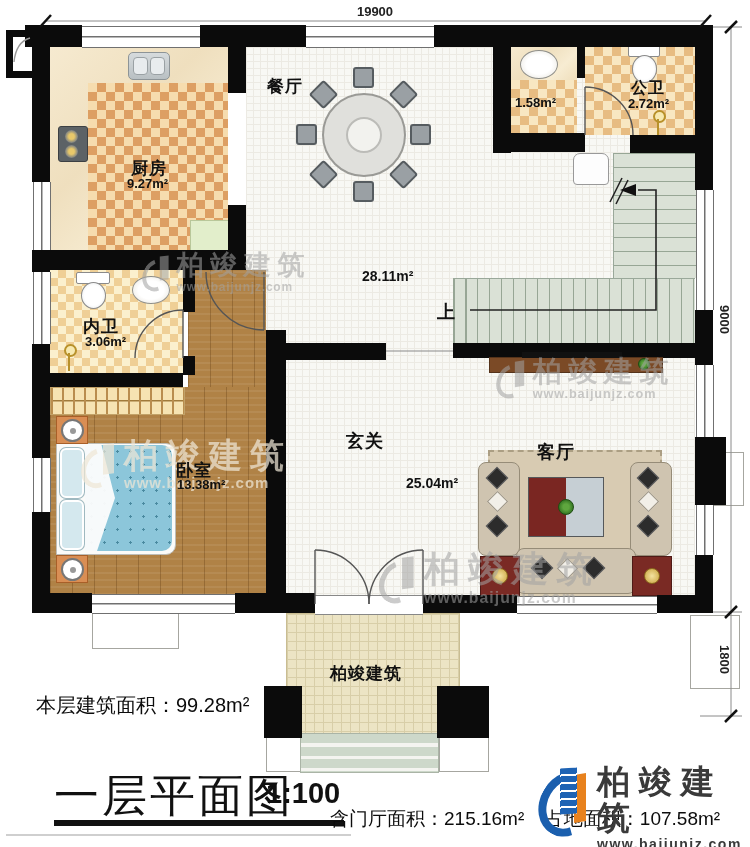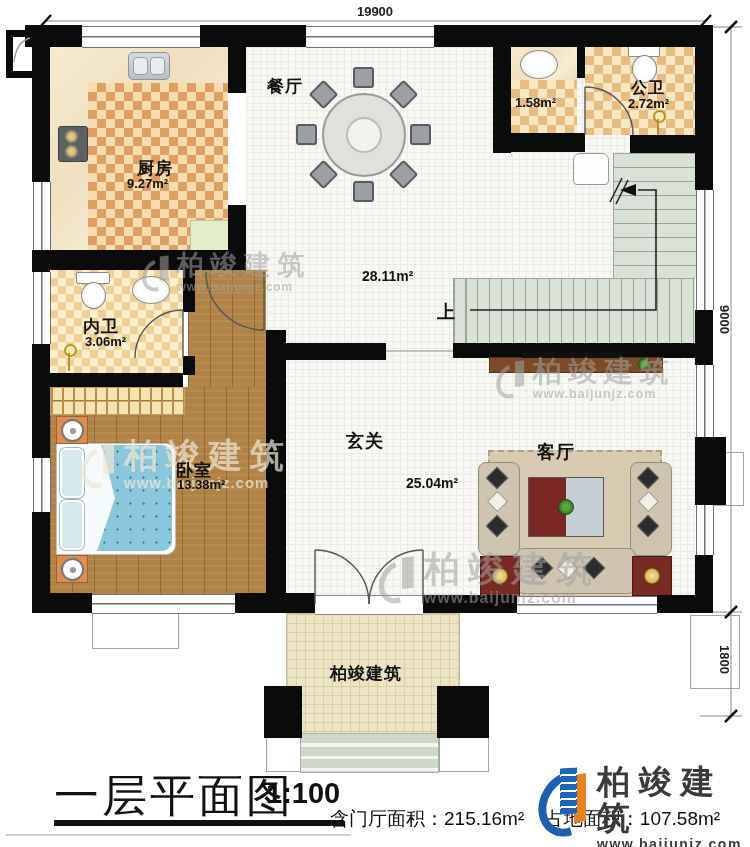--- a/index.html
+++ b/index.html
@@ -287,21 +287,21 @@
       <path d="M616,204 L628,180"></path>
     </g>
     <polygon points="620,190 636,184 636,196" fill="#111"></polygon>
   </svg>
 
   <div class="dimlabel" style="left:338px;top:4px;width:74px;">19900</div>
   <div class="dimlabel" style="left:704px;top:312px;width:40px;transform:rotate(90deg);">9000</div>
   <div class="dimlabel" style="left:704px;top:652px;width:40px;transform:rotate(90deg);">1800</div>
 
   <div class="rlabel" style="left:267px;top:75px;">餐厅</div>
-  <div class="rlabel" style="left:137px;top:157px;">厨房</div>
+  <div class="rlabel" style="left:131px;top:157px;">厨房</div>
   <div class="alabel" style="left:127px;top:176px;">9.27m²</div>
   <div class="alabel" style="left:515px;top:95px;">1.58m²</div>
   <div class="rlabel" style="left:631px;top:78px;font-size:16px;">公卫</div>
   <div class="alabel" style="left:628px;top:96px;">2.72m²</div>
   <div class="alabel" style="left:362px;top:268px;font-size:14px;">28.11m²</div>
   <div class="rlabel" style="left:437px;top:300px;font-size:18px;">上</div>
   <div class="rlabel" style="left:83px;top:315px;">内卫</div>
   <div class="alabel" style="left:85px;top:334px;">3.06m²</div>
   <div class="rlabel" style="left:346px;top:429px;font-size:18px;">玄关</div>
   <div class="alabel" style="left:406px;top:475px;font-size:14px;">25.04m²</div>
@@ -332,20 +332,21 @@
       </div>
   </div>
   <div class="wm wm-gray" style="left:380px;top:552px;transform:scale(1.05);">
     <div class="wm-mark"></div>
     <div>
         <div class="wm-text">柏竣建筑</div>
          <div class="wm-url">www.baijunjz.com</div>
       </div>
   </div>
 
+  <div class="note" style="left:36px;top:692px;">本层建筑面积：99.28m²</div>
   <div class="title-main" style="left:54px;top:766px;">一层平面图</div>
   <div class="title-scale" style="left:266px;top:777px;">1:100</div>
   <div class="abs uline1" style="left:54px;top:820px;width:290px;height:6px;"></div>
   <div class="abs uline2" style="left:6px;top:834px;width:345px;height:2px;"></div>
   <div class="bottomline" style="left:330px;top:806px;">
     <span>含门厅面积：215.16m²</span>
     <span style="display:inline-block;width:10px;"></span>
     <span>占地面积：107.58m²</span>
   </div>
 

